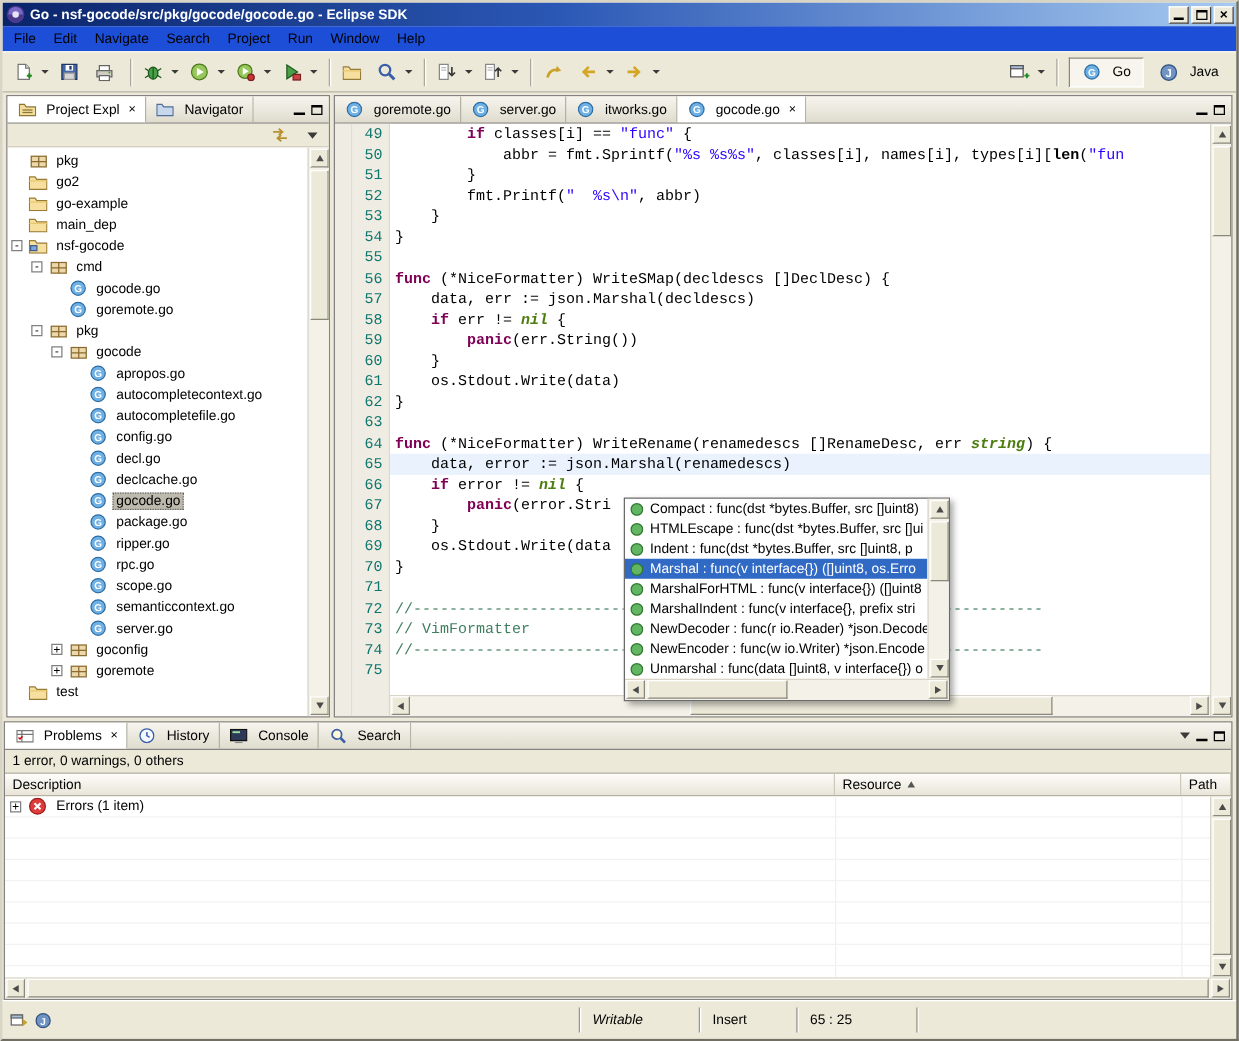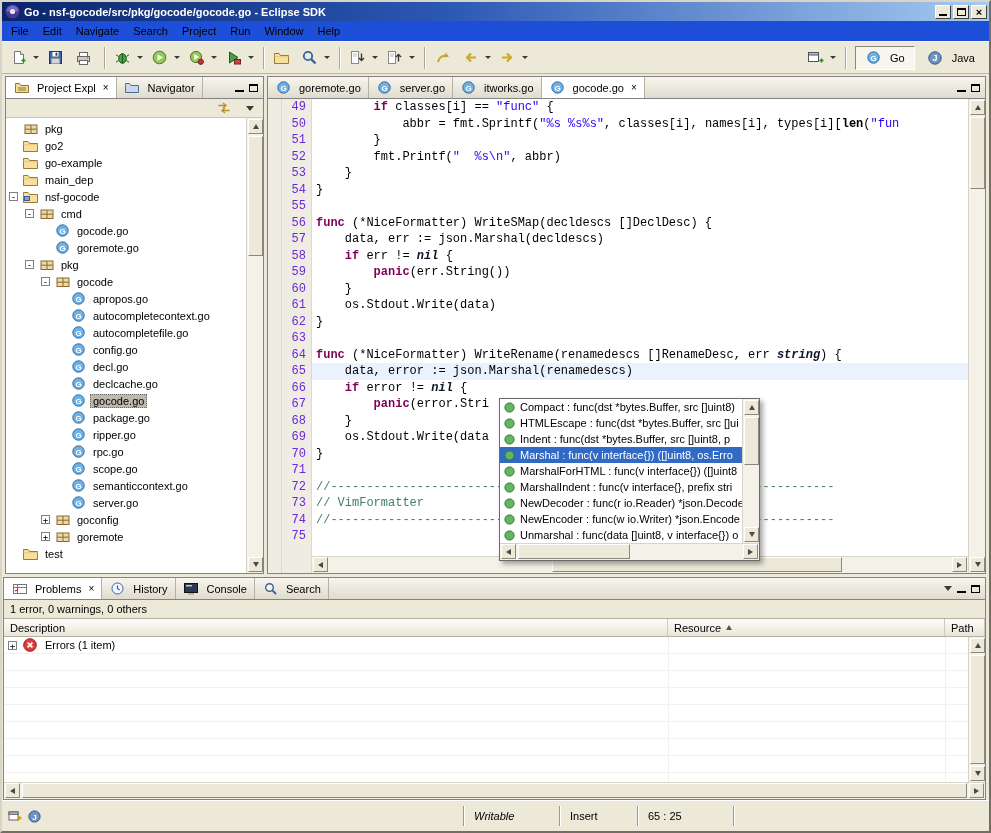--- a/index.html
+++ b/index.html
@@ -67,31 +67,31 @@
   .thumb-h{position:absolute;top:0;height:15px;background:#ECE9D8;border:1px solid;border-color:#fff #8A887C #8A887C #fff;}
   .tri{width:0;height:0;display:block;}
   .tri-up{border-left:3px solid transparent;border-right:3px solid transparent;border-bottom:5px solid #4A4A4A;}
   .tri-down{border-left:3px solid transparent;border-right:3px solid transparent;border-top:5px solid #4A4A4A;}
   .tri-left{border-top:3px solid transparent;border-bottom:3px solid transparent;border-right:5px solid #4A4A4A;}
   .tri-right{border-top:3px solid transparent;border-bottom:3px solid transparent;border-left:5px solid #4A4A4A;}
 
   
   .econtent{flex:1;display:flex;overflow:hidden;background:#fff;}
   .ann-ruler{width:14px;flex:none;background:#EFEDE3;border-right:1px solid #DDDACB;}
-  .gutter{width:30px;flex:none;background:#EFEDE3;color:#6d28d9;text-align:right;padding-right:5px;
+  .gutter{width:30px;flex:none;background:#EFEDE3;color:#0f766e;text-align:right;padding-right:5px;
     font:12px/16.5px "Liberation Mono","DejaVu Sans Mono",monospace;border-right:1px solid #DDDACB;}
   .ln{height:16.5px;}
   .codecol{flex:1;display:flex;flex-direction:column;overflow:hidden;}
   .code{flex:1;overflow:hidden;white-space:pre;tab-size:4;-moz-tab-size:4;
     font:12px/16.5px "Liberation Mono","DejaVu Sans Mono",monospace;}
   .cl{height:16.5px;padding-left:4px;}
   .cl.cur{background:#E9F2FD;}
   .tk-p{color:#000;}
   .tk-k{color:#7F0055;font-weight:bold;}
-  .tk-i{color:#0f172a;font-weight:bold;font-style:italic;}
+  .tk-i{color:#4d7c0f;font-weight:bold;font-style:italic;}
   .tk-s{color:#2A00FF;}
   .tk-c{color:#3F7F5F;}
   .tk-b{color:#000;font-weight:bold;}
 
   
   .ac{position:absolute;left:497px;top:396px;width:261px;background:#fff;border:1px solid #6A6A6A;z-index:40;box-shadow:3px 3px 5px rgba(0,0,0,.35);}
   .ac-main{display:flex;}
   .ac-list{flex:1;overflow:hidden;}
   .ac-item{height:16px;display:flex;align-items:center;gap:4px;padding:0 3px;white-space:nowrap;overflow:hidden;}
   .ac-item .ti{width:13px;margin-right:0;}

